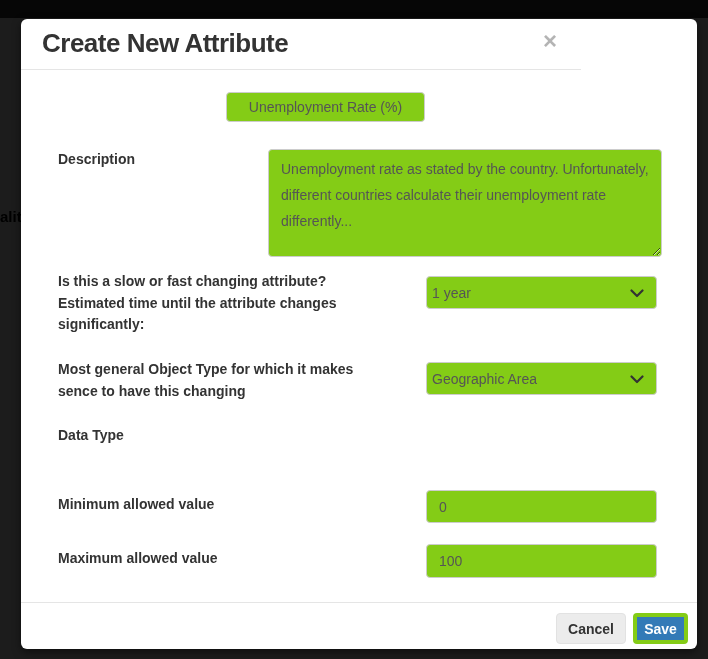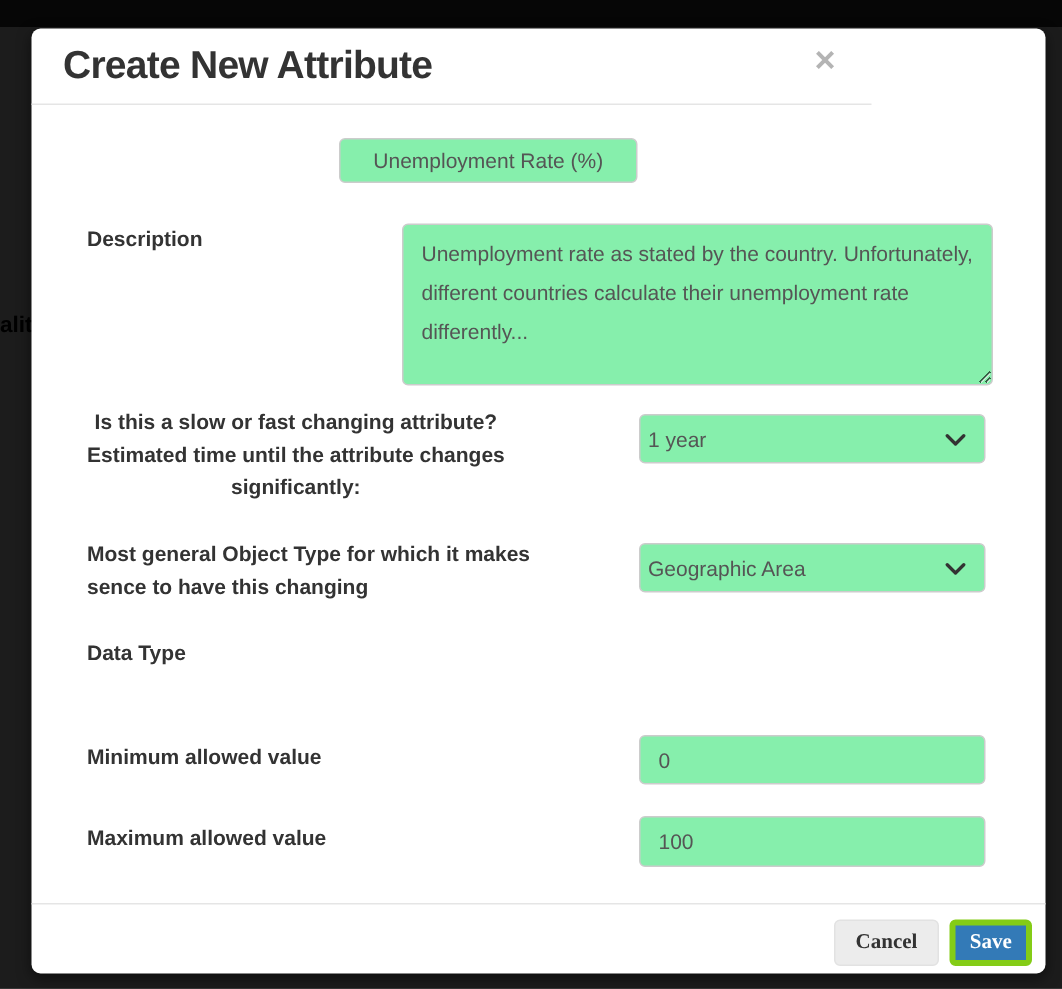--- a/index.html
+++ b/index.html
@@ -61,21 +61,21 @@
     background: none;
     border: none;
     cursor: pointer;
     line-height: 1;
     font-family: "Liberation Sans", sans-serif;
   }
 
   .ctrl {
     border: 1px solid #ccc;
     border-radius: 4px;
-    background: #86efac;
+    background: #84cc16;
     color: #555;
     font-size: 14px;
     font-family: "Liberation Sans", sans-serif;
   }
 
   .name-input {
     position: absolute;
     left: 205px; top: 73px;
     width: 199px; height: 30px;
     text-align: center;
@@ -85,21 +85,21 @@
   .field-label {
     position: absolute;
     left: 37px;
     font-size: 14px;
     font-weight: bold;
     color: #333333;
     line-height: 21.5px;
     white-space: pre-line;
   }
   .label-description { top: 130px; }
-  .label-change-speed { top: 252px; text-align: center; }
+  .label-change-speed { top: 252px; }
   .label-object-type { top: 340px; }
   .label-data-type { top: 406px; }
   .label-min { top: 475px; }
   .label-max { top: 529px; }
 
   .desc-textarea {
     position: absolute;
     left: 247px; top: 130px;
     width: 394px; height: 108px;
     padding: 6px 12px;
@@ -143,21 +143,21 @@
     width: 676px; height: 47px;
     border-top: 1px solid #e5e5e5;
   }
   .btn {
     position: absolute;
     top: 10px;
     height: 31px;
     border-radius: 4px;
     font-size: 14px;
     font-weight: bold;
-    font-family: Liberation Serif, serif;
+    font-family: Liberation Sans, sans-serif;
     cursor: pointer;
     display: flex;
     align-items: center;
     justify-content: center;
   }
   .btn-cancel {
     left: 535px;
     width: 70px;
     background: #ececec;
     border: 1px solid #e2e2e2;

